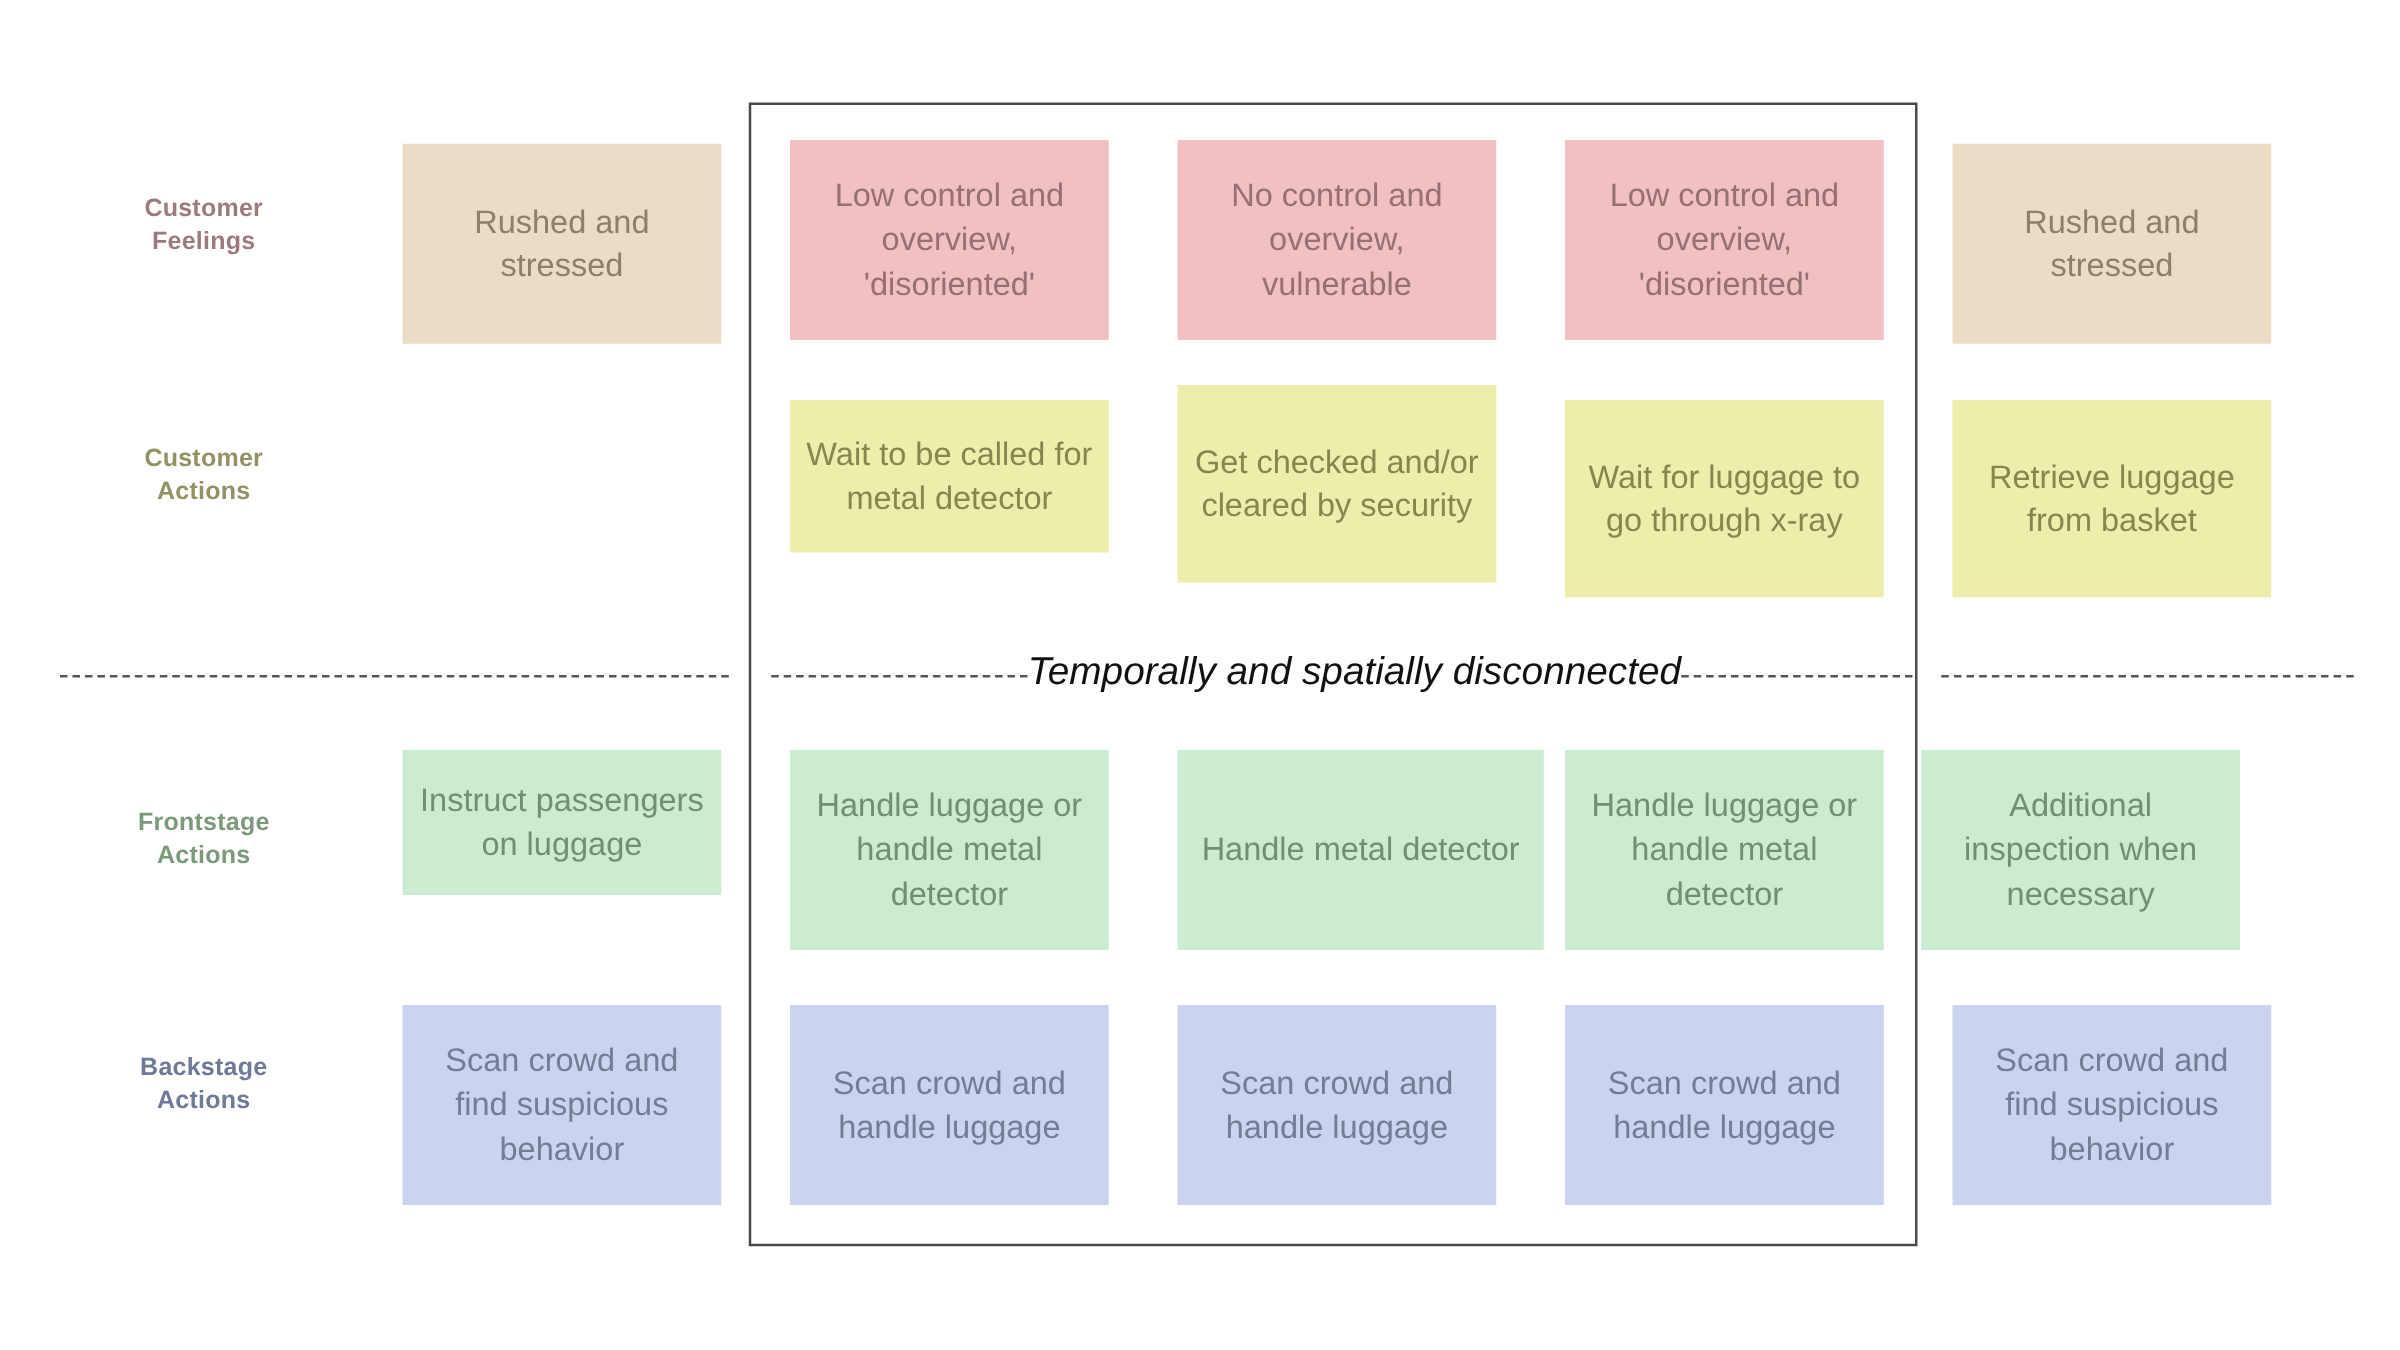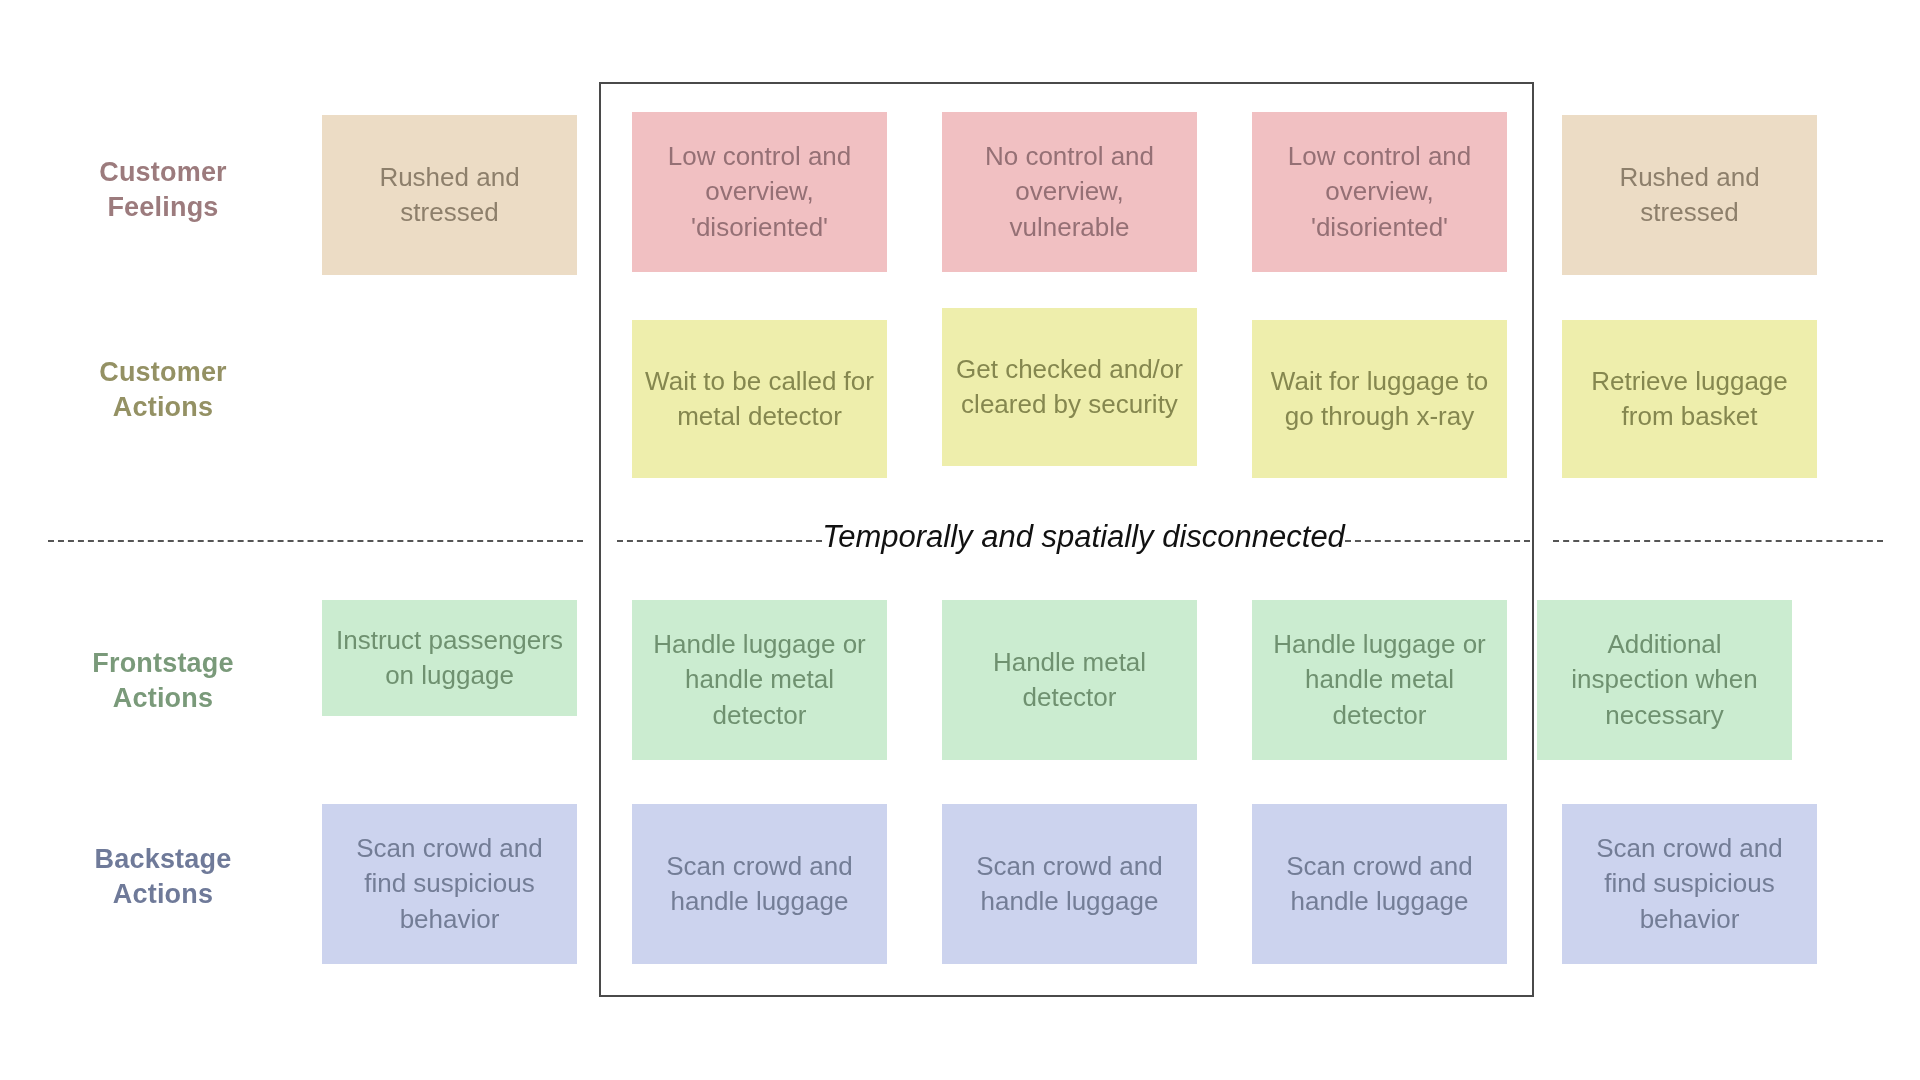--- a/index.html
+++ b/index.html
@@ -34,21 +34,21 @@
     pointer-events: none;
   }
 
   
   .row-label {
     position: absolute;
     width: 270px;
     left: 28px;
     text-align: center;
     font-weight: bold;
-    font-size: 27px;
+    font-size: 20px;
     line-height: 1.28;
     letter-spacing: 0.2px;
   }
   .row-label .ln { display: block; }
 
   .row-label.feelings   { color: #9c7b7d; }
   .row-label.cactions   { color: #949164; }
   .row-label.frontstage { color: #7a9a7a; }
   .row-label.backstage  { color: #6f7a99; }
 
@@ -127,21 +127,21 @@
   <div class="cell c-feelings-neg" style="left:942px;top:112px;width:255px;height:160px;">
     <span>No control and overview, vulnerable</span>
   </div>
   <div class="cell c-feelings-neg" style="left:1252px;top:112px;width:255px;height:160px;">
     <span>Low control and overview, 'disoriented'</span>
   </div>
   <div class="cell c-feelings-neutral" style="left:1562px;top:115px;width:255px;height:160px;">
     <span>Rushed and stressed</span>
   </div>
 
-  <div class="cell c-actions" style="left:632px;top:320px;width:255px;height:158px;">
+  <div class="cell c-actions" style="left:632px;top:320px;width:255px;height:122px;">
     <span>Wait to be called for metal detector</span>
   </div>
   <div class="cell c-actions" style="left:942px;top:308px;width:255px;height:158px;justify-content:center;">
     <span>Get checked and/or cleared by security</span>
   </div>
   <div class="cell c-actions" style="left:1252px;top:320px;width:255px;height:158px;">
     <span>Wait for luggage to go through x-ray</span>
   </div>
   <div class="cell c-actions" style="left:1562px;top:320px;width:255px;height:158px;">
     <span>Retrieve luggage from basket</span>
@@ -152,21 +152,21 @@
   <div class="dash-caption">Temporally and spatially disconnected</div>
   <div class="dash-seg dash-c"></div>
   <div class="dash-seg dash-d"></div>
 
   <div class="cell c-frontstage" style="left:322px;top:600px;width:255px;height:116px;">
     <span>Instruct passengers on luggage</span>
   </div>
   <div class="cell c-frontstage" style="left:632px;top:600px;width:255px;height:160px;">
     <span>Handle luggage or handle metal detector</span>
   </div>
-  <div class="cell c-frontstage" style="left:942px;top:600px;width:255px;height:160px;">
+  <div class="cell c-frontstage" style="left:942px;top:600px;width:293px;height:160px;">
     <span>Handle metal detector</span>
   </div>
   <div class="cell c-frontstage" style="left:1252px;top:600px;width:255px;height:160px;">
     <span>Handle luggage or handle metal detector</span>
   </div>
   <div class="cell c-frontstage" style="left:1493px;top:600px;width:255px;height:160px;margin-left:44px;">
     <span>Additional inspection when necessary</span>
   </div>
 
   <div class="cell c-backstage" style="left:322px;top:804px;width:255px;height:160px;">

